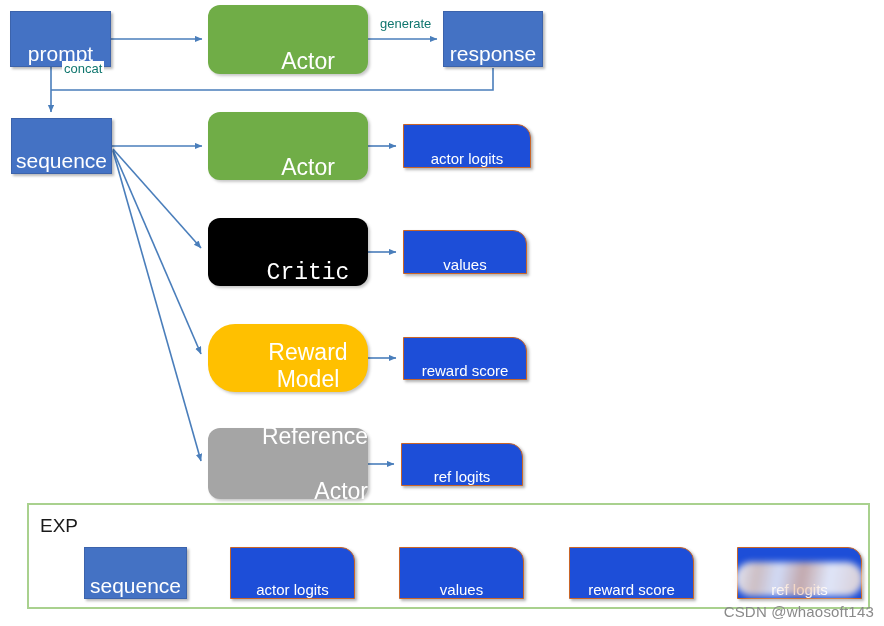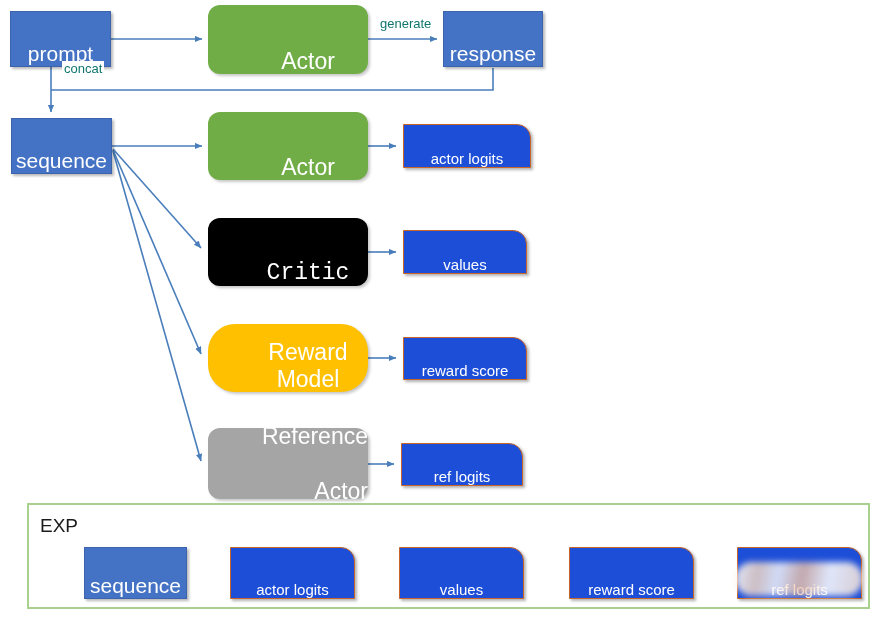--- a/index.html
+++ b/index.html
@@ -234,14 +234,15 @@
   </div>
   <div class="node n-orange exp-item" style="left:569px; width:125px;">
     <span>reward score</span>
   </div>
   <div class="node n-orange exp-item" style="left:737px; width:125px;">
     <span>ref logits</span>
   </div>
 
   <div id="blur-blob"></div>
 
+  <div id="csdn-watermark">CSDN @whaosoft143</div>
 
 </div>
 
 </body></html>

